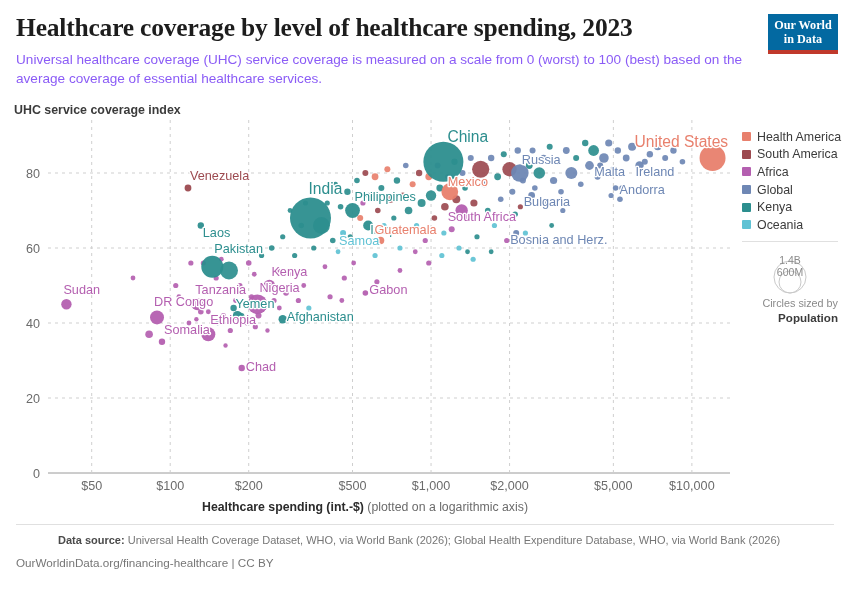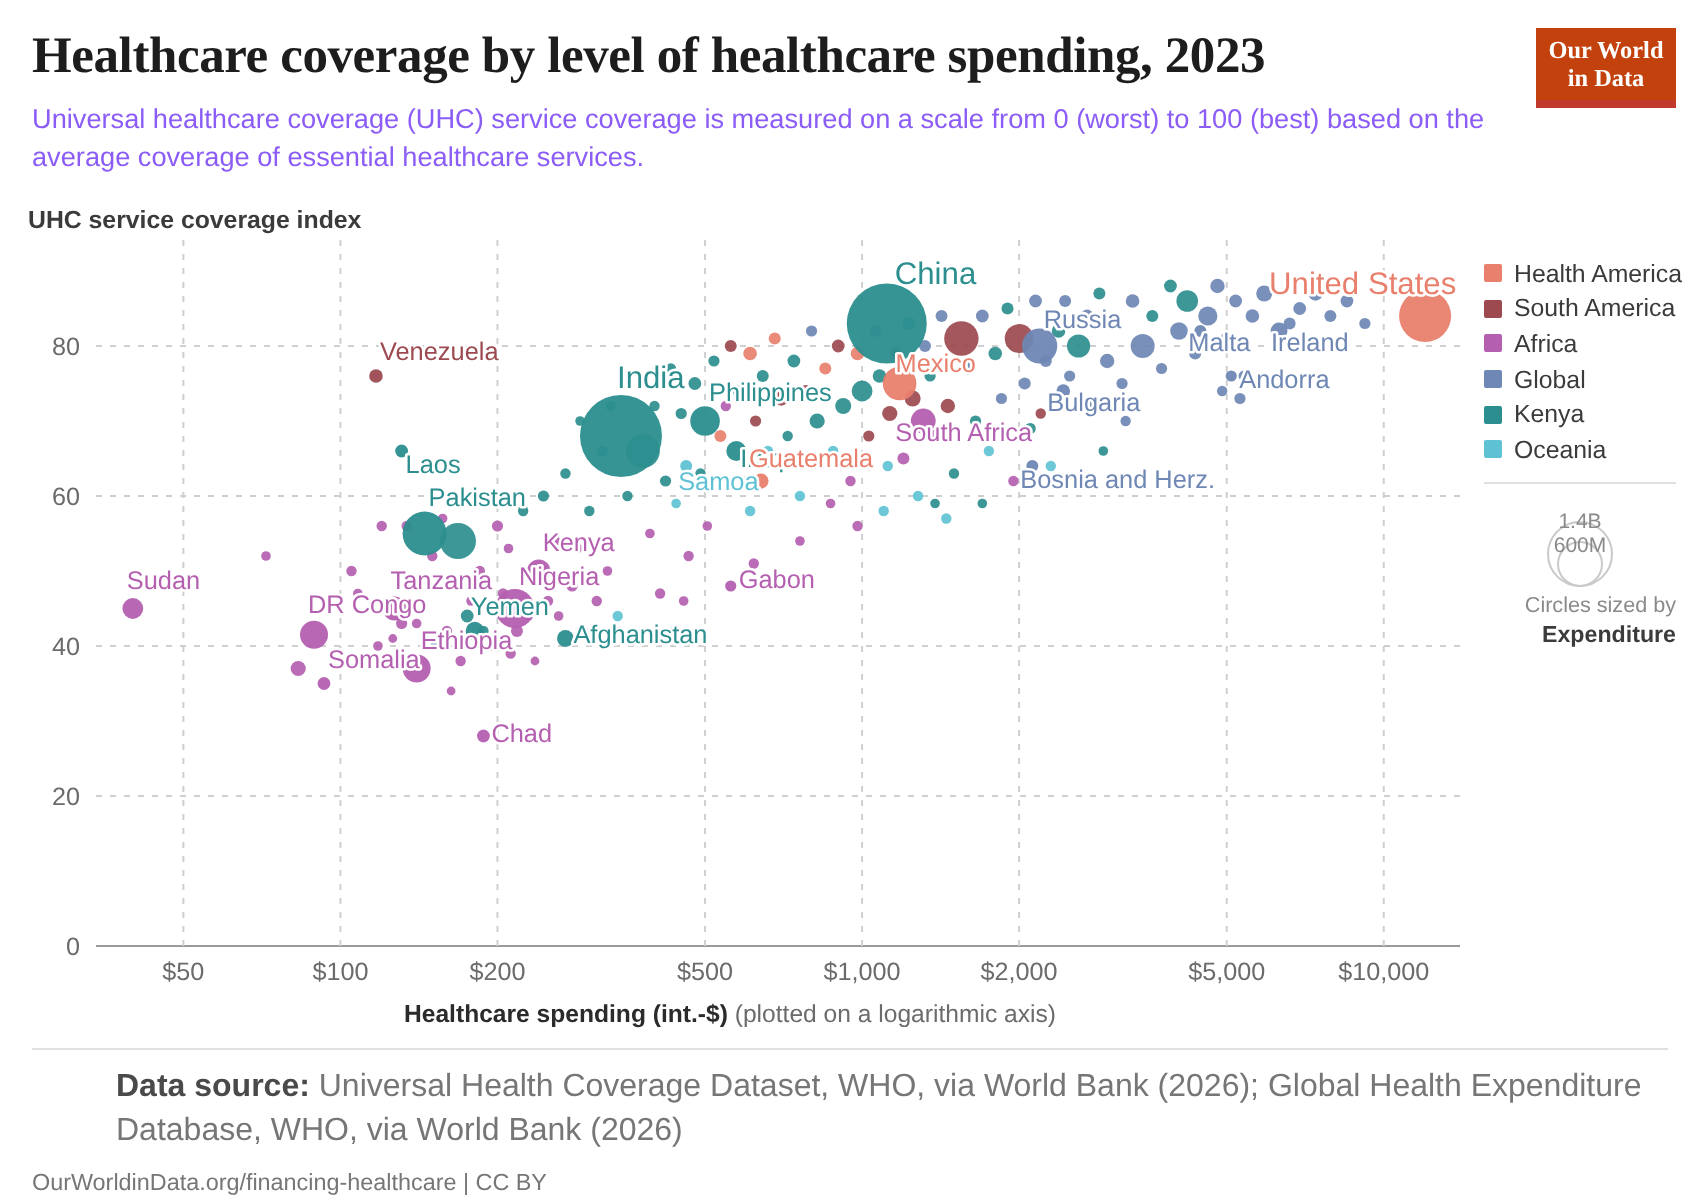--- a/index.html
+++ b/index.html
@@ -42,21 +42,21 @@
     color: #8b5cf6;
     line-height: 1.42;
     margin: 7px 0 0 0;
     max-width: 735px;
   }
   .logo {
     position: absolute;
     right: 12px; top: 14px;
     width: 70px;
     text-align: center;
-    background: #c2410c;
+    background: #0369a1;
     color: #ffffff;
     font-family: "Liberation Serif", serif;
     font-weight: 700;
     font-size: 12.2px;
     line-height: 1.12;
     padding: 5px 2px 4px 2px;
     border-bottom: 4px solid #c0392b;
     box-sizing: border-box;
   }
   .logo-l1, .logo-l2 { display: block; }
@@ -164,21 +164,21 @@
     left: 16px; top: 524px;
     width: 818px;
     border-top: 1px solid #e0e0e0;
   }
   .footer {
     position: absolute;
     left: 16px; top: 533px;
     width: 806px;
   }
   .source-line {
-    font-size: 16px;
+    font-size: 11px;
     color: #767676;
     line-height: 1.38;
     padding-left: 42px;
   }
   .source-line b { color: #4a4a4a; font-weight: 700; }
   .license-line {
     font-size: 11.7px;
     color: #767676;
     margin-top: 8px;
   }
@@ -492,21 +492,21 @@
 
   <div class="size-legend">
     <svg width="70" height="48">
       <circle cx="35" cy="31" r="16" fill="none" stroke="#c9c9c9" stroke-width="1"></circle>
       <circle cx="35" cy="36" r="11" fill="none" stroke="#c9c9c9" stroke-width="1"></circle>
       <text x="35" y="18" text-anchor="middle" font-family="Liberation Sans, sans-serif" font-size="10.5" fill="#8a8a8a">1.4B</text>
       <text x="35" y="30" text-anchor="middle" font-family="Liberation Sans, sans-serif" font-size="10.5" fill="#8a8a8a">600M</text>
     </svg>
     <div class="size-caption">
       <span>Circles sized by</span><br>
-      <b>Expenditure</b>
+      <b>Population</b>
     </div>
   </div>
 
   <div class="footer-rule"></div>
   <div class="footer">
     <div class="source-line">
       <b>Data source:</b>
       <span>Universal Health Coverage Dataset, WHO, via World Bank (2026); Global Health Expenditure Database, WHO, via World Bank (2026)</span>
     </div>
     <div class="license-line">OurWorldinData.org/financing-healthcare | CC BY</div>

